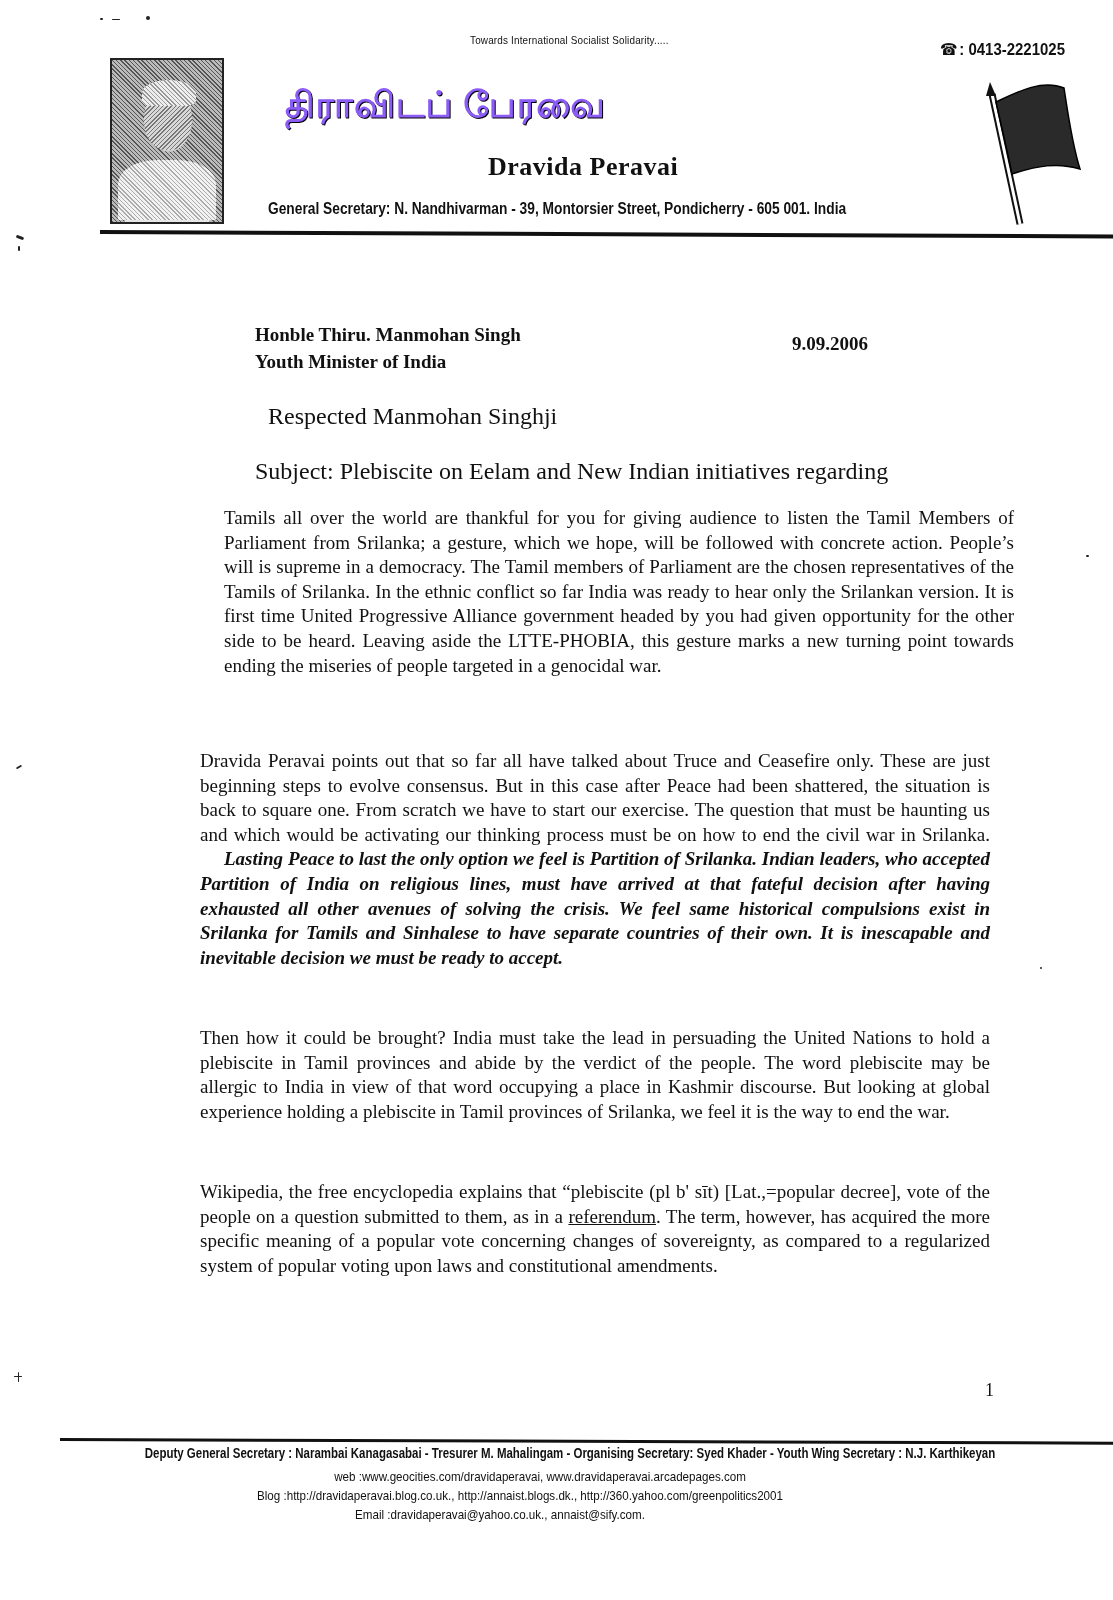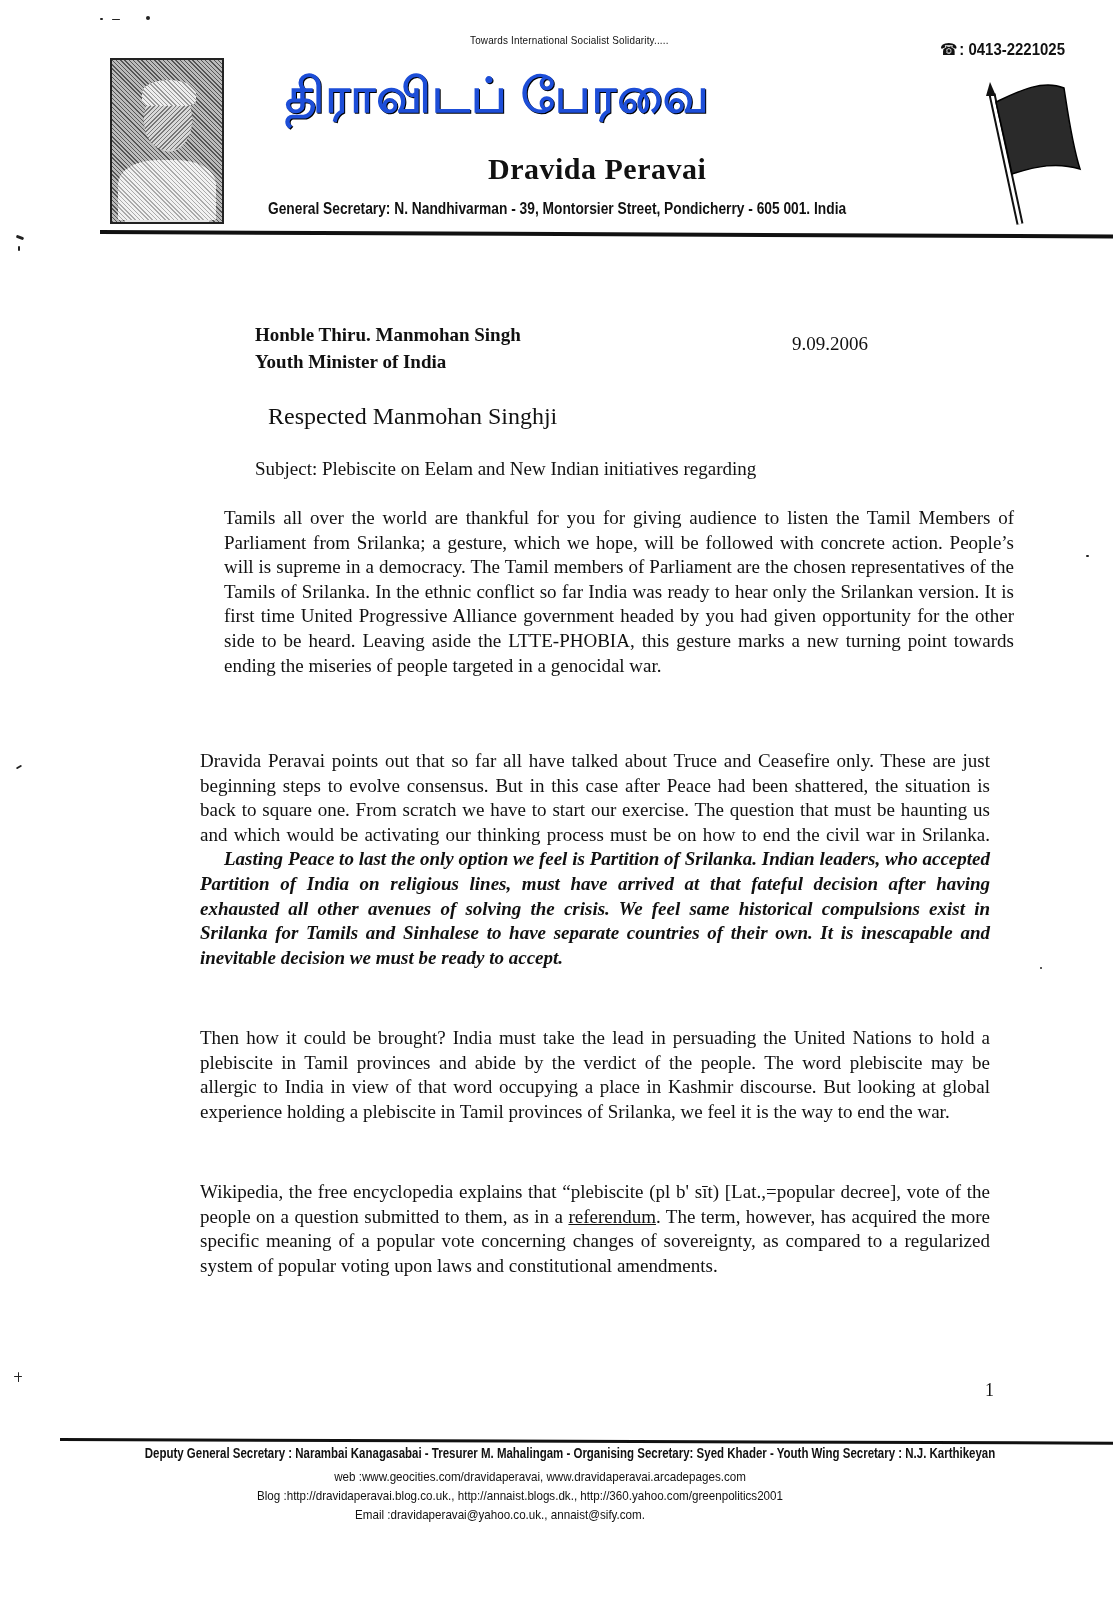--- a/index.html
+++ b/index.html
@@ -18,34 +18,34 @@
   #photo .face { position:absolute; left: 32px; top: 26px; width: 48px; height: 64px; border-radius: 50% 50% 45% 45%;
     background: repeating-linear-gradient(-45deg, #777 0 1px, #d8d8d8 1px 3px); }
   #photo .head { position:absolute; left: 30px; top: 20px; width: 54px; height: 26px; border-radius: 50% 50% 20% 20%;
     background: repeating-linear-gradient(45deg, #999 0 1px, #eee 1px 3px); }
   #photo .body { position:absolute; left: 6px; top: 100px; width: 98px; height: 60px; border-radius: 40% 40% 0 0;
     background: repeating-linear-gradient(45deg, #aaa 0 1px, #f2f2f2 1px 3px); }
 
   #tagline { left: 470px; top: 34px; font-size: 11px; letter-spacing: 0.2px; transform: scaleX(0.9); transform-origin: left; }
   #phone { left: 940px; top: 40px; font-size: 17px; font-weight: bold; transform: scaleX(0.88); transform-origin: left; white-space: nowrap; }
   #phone .ico { font-size: 16px; margin-right: 2px; }
-  #tamil-title { left: 285px; top: 68px; font-size: 48px; font-weight: bold; letter-spacing: 1px; color: #1d4ed8;
+  #tamil-title { left: 285px; top: 84px; font-size: 36px; font-weight: bold; letter-spacing: 1px; color: #8b5cf6;
     text-shadow: 1px 1px 0 #000; white-space: nowrap; }
-  #eng-title { left: 488px; top: 152px; font-size: 30px; font-weight: bold; letter-spacing: 0.5px; }
+  #eng-title { left: 488px; top: 152px; font-size: 26px; font-weight: bold; letter-spacing: 0.5px; }
   #address { left: 268px; top: 200px; font-size: 16px; font-weight: bold; transform: scaleX(0.86); transform-origin: left; white-space: nowrap; }
   #flag { left: 972px; top: 74px; width: 110px; height: 160px; }
   #header-rule { left: 100px; top: 230px; width: 1013px; height: 4px; background: #111; transform: rotate(0.25deg); transform-origin: left; }
 
   
   .addr-line { font-size: 19px; font-weight: bold; }
   #recipient-name { left: 255px; top: 324px; }
   #recipient-title { left: 255px; top: 351px; }
-  #date { left: 792px; top: 333px; font-size: 19px; font-weight: normal; }
+  #date { left: 792px; top: 333px; font-size: 19px; font-weight: bold; }
   #salutation { left: 268px; top: 403px; font-size: 24px; }
-  #subject { left: 255px; top: 458px; font-size: 19px; }
+  #subject { left: 255px; top: 458px; font-size: 24px; }
 
   .para { left: 200px; width: 790px; font-size: 19px; line-height: 24.6px; text-align: justify; }
   #para1 { top: 506px; margin-left: 24px; }
   #para2 { top: 749px; }
   #para3 { top: 1026px; }
   #para4 { top: 1180px; }
   .para em { font-weight: bold; font-style: italic; margin-left: 24px; }
   .para u { text-decoration: underline; }
 
   #page-number { left: 985px; top: 1380px; font-size: 18px; }

